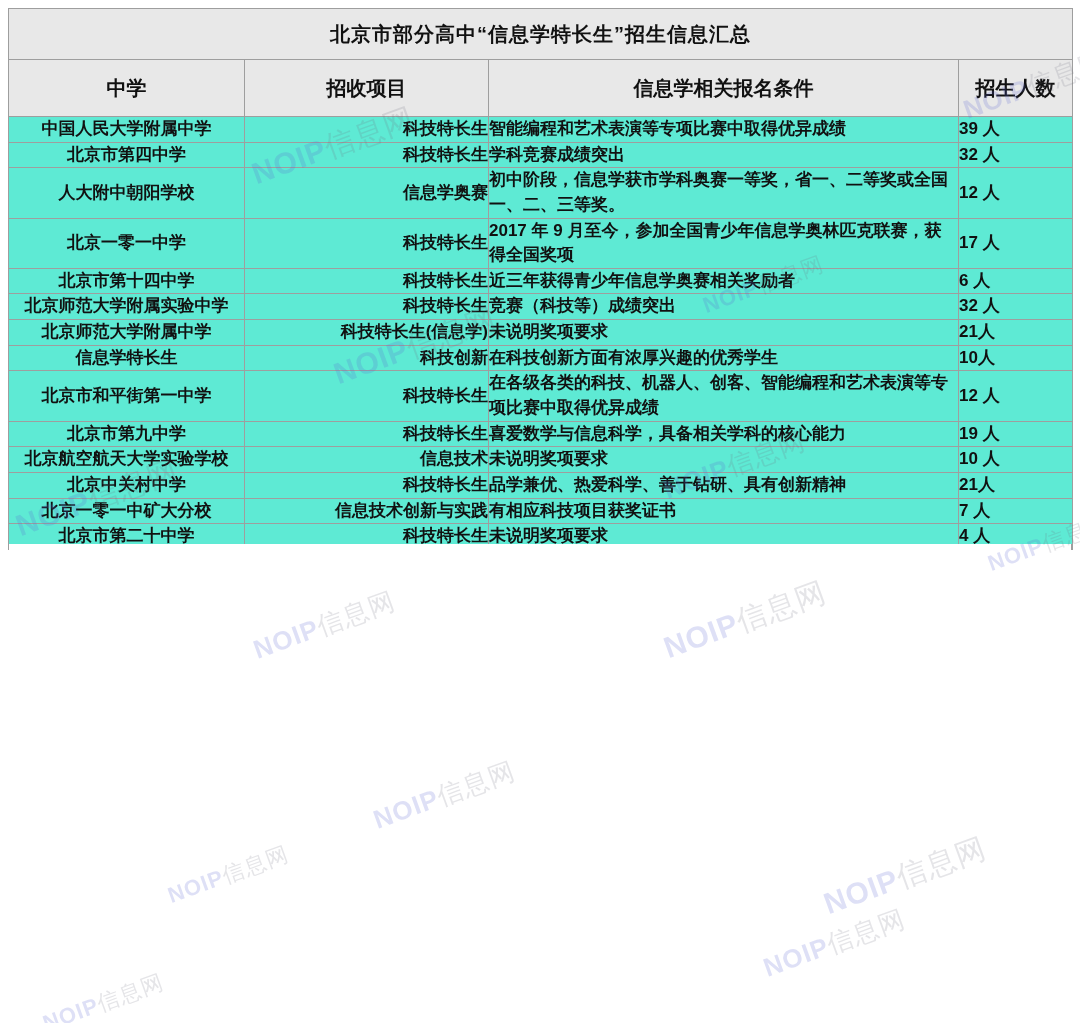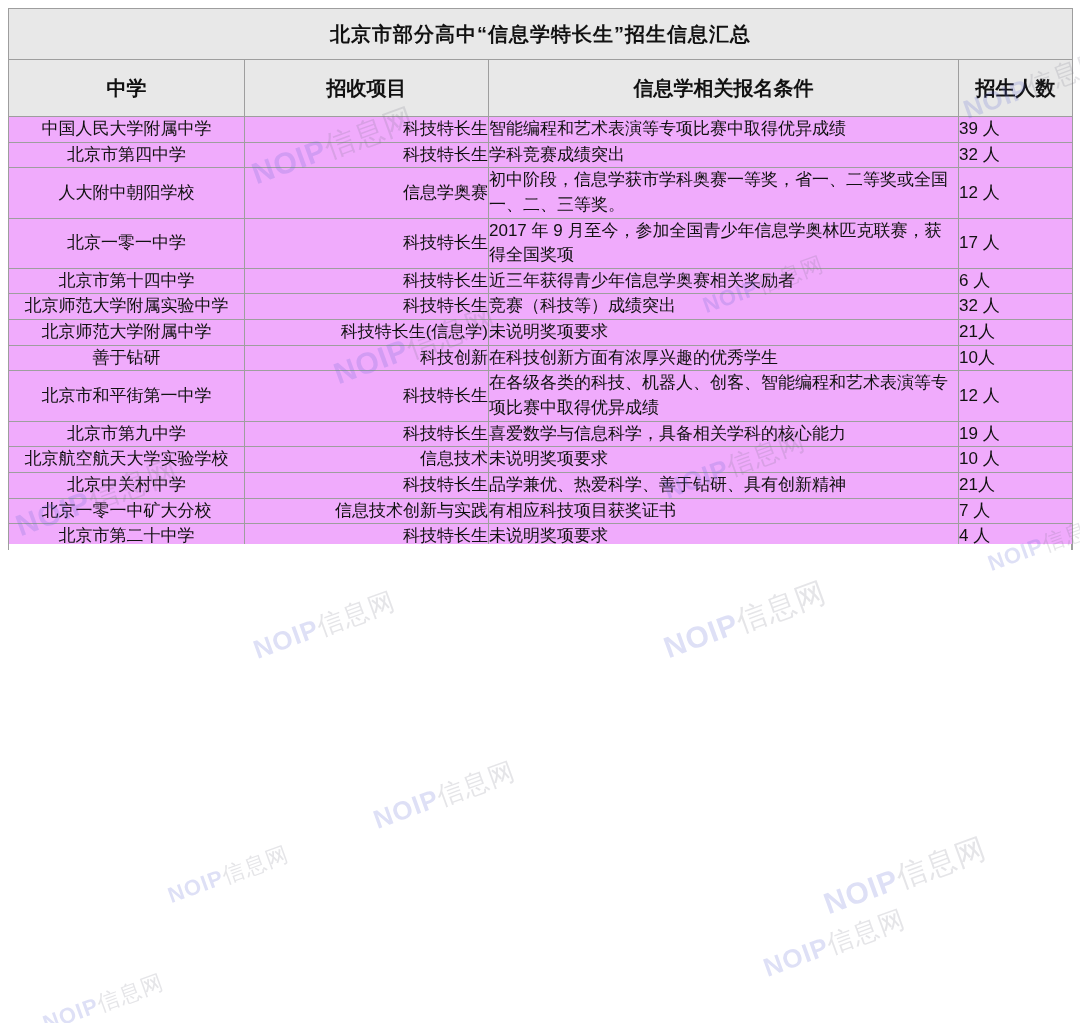--- a/index.html
+++ b/index.html
@@ -17,21 +17,21 @@
   }
   .sheet {
     width: 1080px;
     position: relative;
   }
   table.info-table {
     border-collapse: collapse;
     table-layout: fixed;
     width: 1064px;
     margin: 8px 24px 0 8px;
-    background: #f0abfc;
+    background: #5eead4;
   }
   table.info-table td, table.info-table th {
     border: 1px solid #9e9e9e;
     padding: 0;
     vertical-align: middle;
   }
   .title-cell {
     background: #e8e8e8;
     text-align: center;
     font-size: 20px;
@@ -45,20 +45,21 @@
     text-align: center;
     font-size: 20px;
     font-weight: bold;
     height: 56px;
     color: #111;
   }
   .cell {
     font-size: 17px;
     line-height: 1.45;
     color: #111;
+    font-weight: bold;
   }
   .c-school {
     text-align: center;
     padding: 8px 6px;
   }
   .c-project {
     text-align: right;
     padding: 8px 6px;
   }
   .c-cond {
@@ -159,21 +160,21 @@
         <td class="cell c-cond">竞赛（科技等）成绩突出</td>
         <td class="cell c-count">32 人</td>
       </tr>
       <tr>
         <td class="cell c-school">北京师范大学附属中学</td>
         <td class="cell c-project">科技特长生(信息学)</td>
         <td class="cell c-cond">未说明奖项要求</td>
         <td class="cell c-count">21人</td>
       </tr>
       <tr>
-        <td class="cell c-school">善于钻研</td>
+        <td class="cell c-school">信息学特长生</td>
         <td class="cell c-project">科技创新</td>
         <td class="cell c-cond">在科技创新方面有浓厚兴趣的优秀学生</td>
         <td class="cell c-count">10人</td>
       </tr>
       <tr>
         <td class="cell c-school">北京市和平街第一中学</td>
         <td class="cell c-project">科技特长生</td>
         <td class="cell c-cond">在各级各类的科技、机器人、创客、智能编程和艺术表演等专项比赛中取得优异成绩</td>
         <td class="cell c-count">12 人</td>
       </tr>

